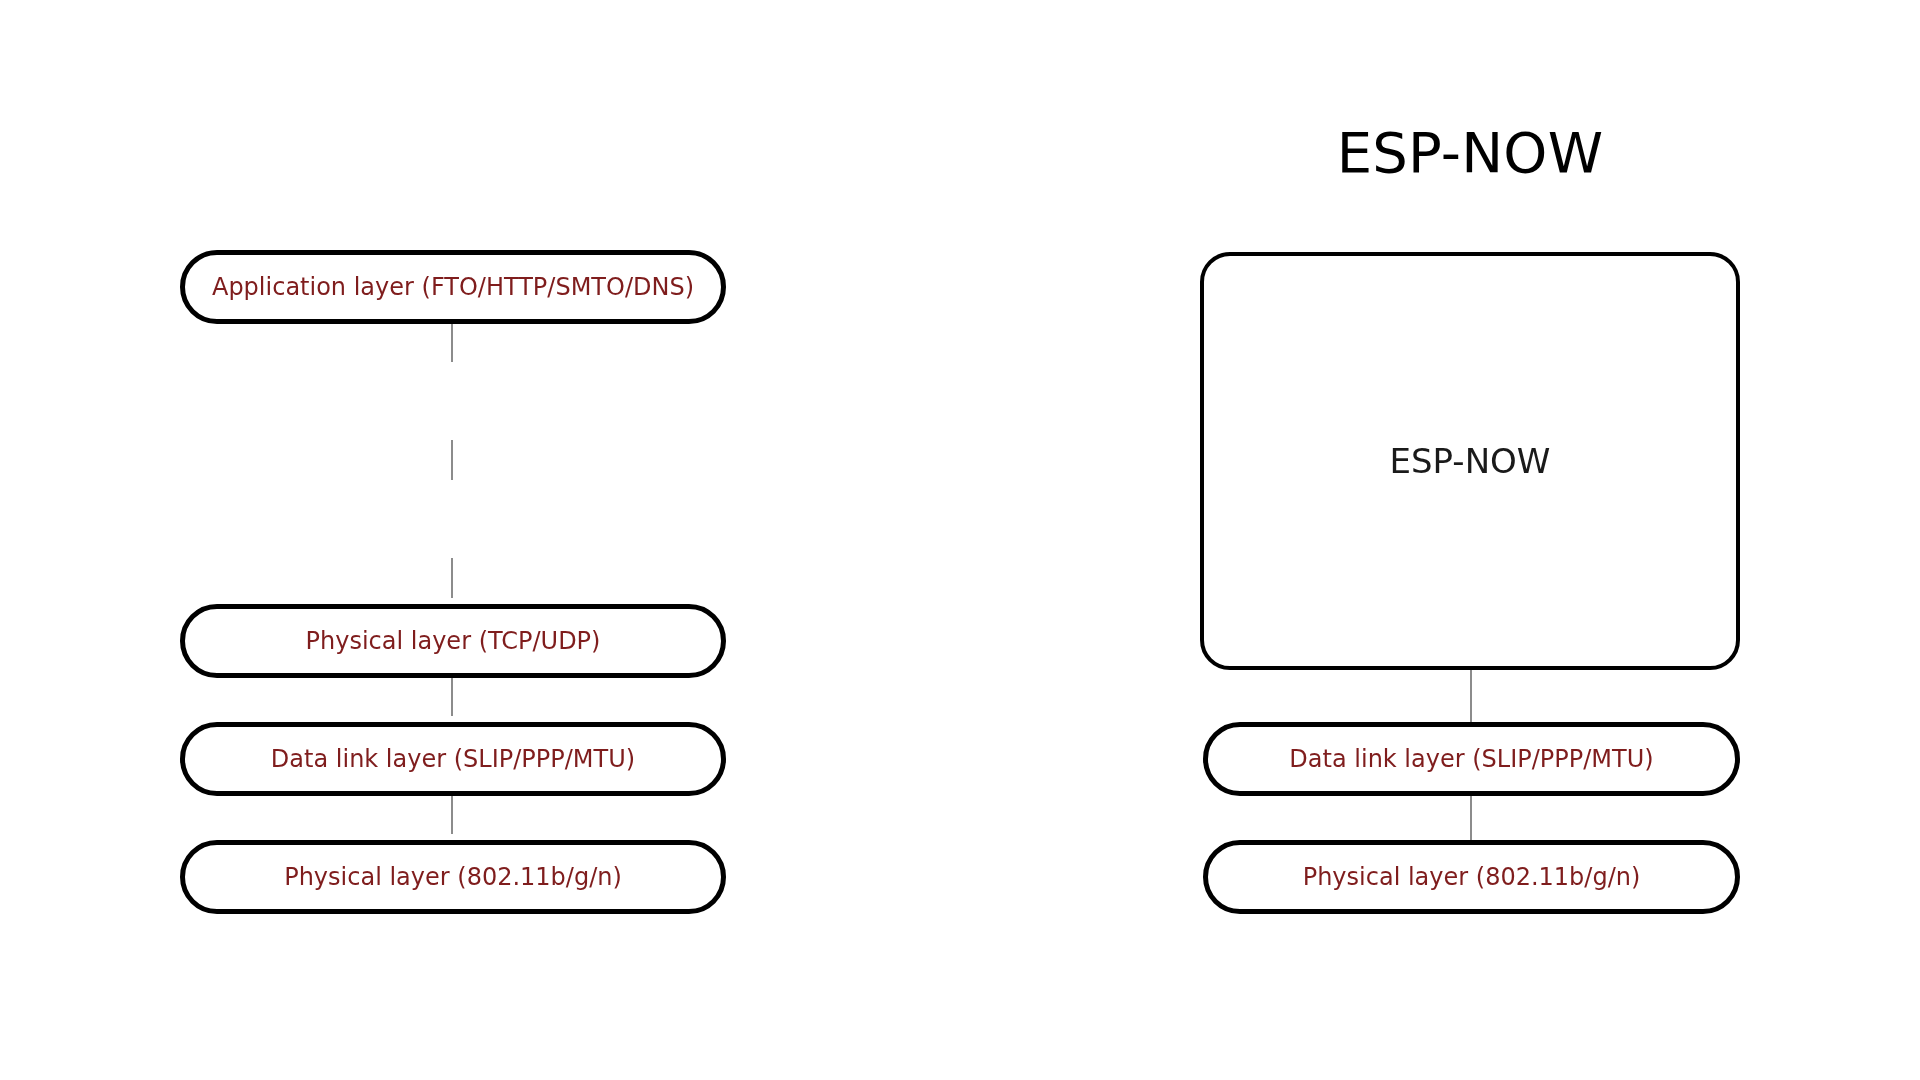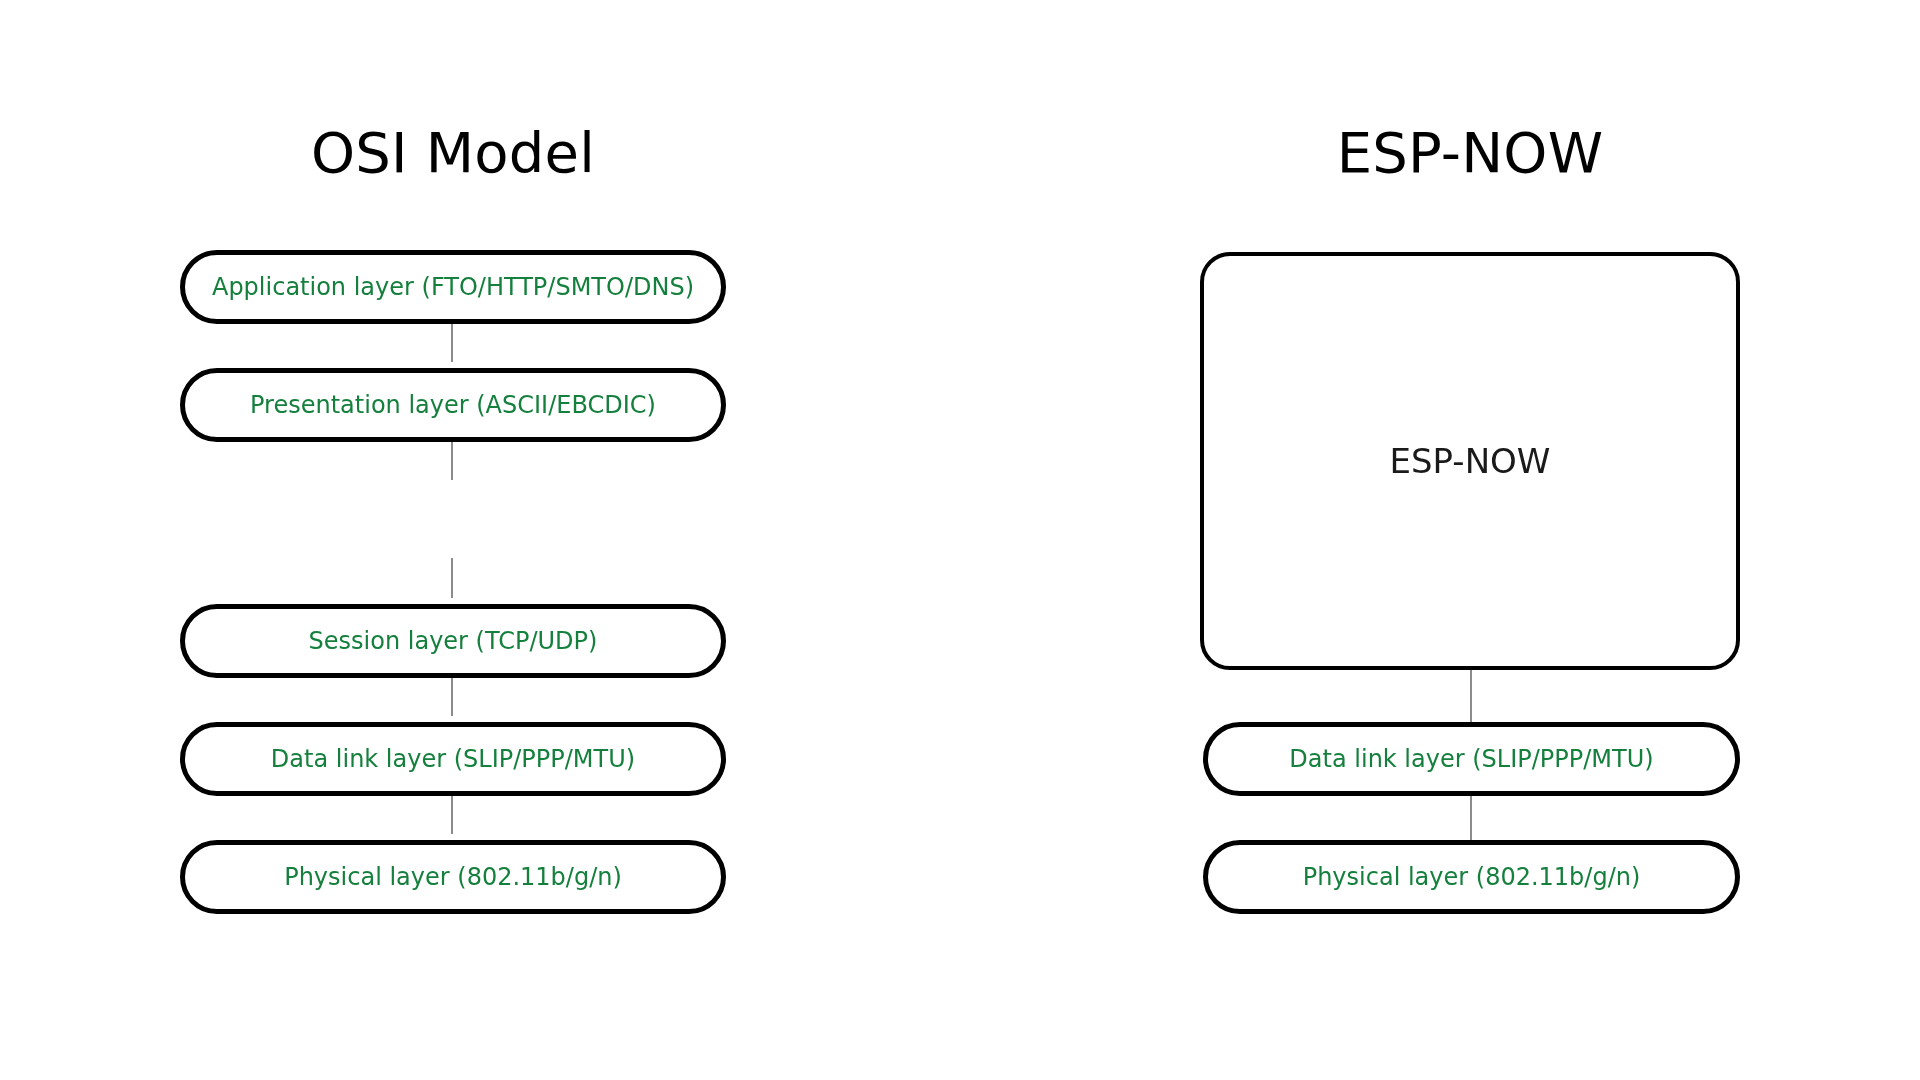--- a/index.html
+++ b/index.html
@@ -56,21 +56,21 @@
     border-radius: 40px;
     display: flex;
     align-items: center;
     justify-content: center;
     z-index: 3;
   }
   .layer-pill .layer-label {
     font-size: 24px;
     font-weight: 400;
     line-height: 1.1;
-    color: #15803d;
+    color: #7f1d1d;
     white-space: nowrap;
     text-align: left;
   }
 
   
   #espnow-block {
     position: absolute;
     box-sizing: border-box;
     background: #ffffff;
     border: 4px solid #000000;
@@ -93,39 +93,35 @@
     width: 2px;
     background: #8c8c8c;
     z-index: 1;
   }
 </style>
 </head>
 <body>
 
 <div id="canvas">
 
-  <div id="title-osi" class="col-title">OSI Model</div>
 
   <div class="connector" style="left:451px; top:322px; height:40px;"></div>
   <div class="connector" style="left:451px; top:440px; height:40px;"></div>
   <div class="connector" style="left:451px; top:558px; height:40px;"></div>
   <div class="connector" style="left:451px; top:676px; height:40px;"></div>
   <div class="connector" style="left:451px; top:794px; height:40px;"></div>
 
   <div class="layer-pill" style="left:180px; top:250px; width:546px; height:74px;">
     <span class="layer-label">Application layer (FTO/HTTP/SMTO/DNS)</span>
   </div>
 
-  <div class="layer-pill" style="left:180px; top:368px; width:546px; height:74px;">
-    <span class="layer-label">Presentation layer (ASCII/EBCDIC)</span>
-  </div>
 
 
   <div class="layer-pill" style="left:180px; top:604px; width:546px; height:74px;">
-    <span class="layer-label">Session layer (TCP/UDP)</span>
+    <span class="layer-label">Physical layer (TCP/UDP)</span>
   </div>
 
   <div class="layer-pill" style="left:180px; top:722px; width:546px; height:74px;">
     <span class="layer-label">Data link layer (SLIP/PPP/MTU)</span>
   </div>
 
   <div class="layer-pill" style="left:180px; top:840px; width:546px; height:74px;">
     <span class="layer-label">Physical layer (802.11b/g/n)</span>
   </div>
 

